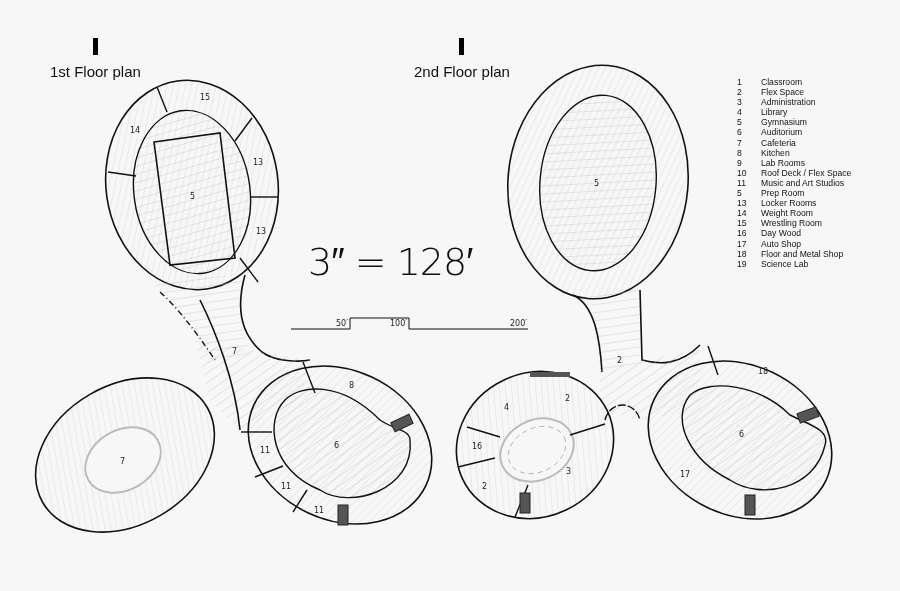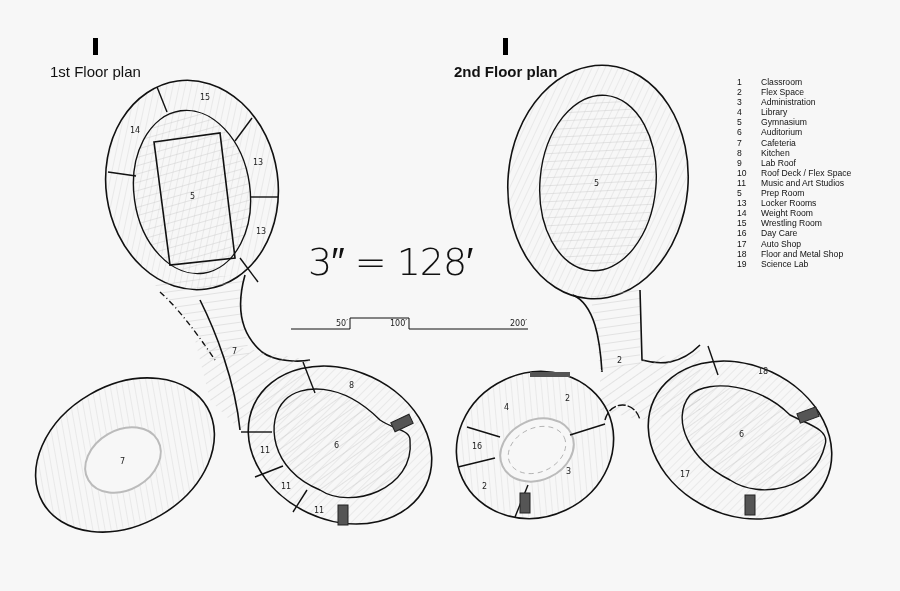--- a/index.html
+++ b/index.html
@@ -1,19 +1,19 @@
 <!DOCTYPE html>
 <html><head>
 <meta charset="utf-8">
 <style>
   html,body{margin:0;padding:0;background:#f7f7f7;}
   body{width:900px;height:591px;position:relative;overflow:hidden;font-family:"Liberation Sans",sans-serif;color:#111;}
   .title{position:absolute;top:38px;font-size:15px;display:flex;align-items:center;gap:8px;flex-direction:column;}
   .title .bar{width:5px;height:17px;background:#000;display:inline-block;}
-  #t1{left:50px;} #t2{left:454px;font-weight:bold;}
+  #t1{left:50px;} #t2{left:414px;}
   svg.plans{position:absolute;left:0;top:0;}
   .scale-text{position:absolute;left:308px;top:240px;font-size:38px;font-family:"DejaVu Sans",sans-serif;font-weight:300;letter-spacing:-1px;}
   .legend{position:absolute;left:737px;top:77px;font-size:8.6px;line-height:10.1px;}
   .legend .row{display:flex;}
   .legend .num{width:24px;}
   .rl{font-size:8px;font-family:"DejaVu Sans",sans-serif;fill:#222;}
   .tick{font-size:8px;font-family:"DejaVu Sans",sans-serif;fill:#222;}
 </style>
 </head>
 <body>
@@ -166,21 +166,21 @@
   <div class="row">
       <span class="num">7</span>
       <span>Cafeteria</span>
     </div>
   <div class="row">
       <span class="num">8</span>
       <span>Kitchen</span>
     </div>
   <div class="row">
       <span class="num">9</span>
-      <span>Lab Roof</span>
+      <span>Lab Rooms</span>
     </div>
   <div class="row">
       <span class="num">10</span>
       <span>Roof Deck / Flex Space</span>
     </div>
   <div class="row">
       <span class="num">11</span>
       <span>Music and Art Studios</span>
     </div>
   <div class="row">
@@ -194,21 +194,21 @@
   <div class="row">
       <span class="num">14</span>
       <span>Weight Room</span>
     </div>
   <div class="row">
       <span class="num">15</span>
       <span>Wrestling Room</span>
     </div>
   <div class="row">
       <span class="num">16</span>
-      <span>Day Care</span>
+      <span>Day Wood</span>
     </div>
   <div class="row">
       <span class="num">17</span>
       <span>Auto Shop</span>
     </div>
   <div class="row">
       <span class="num">18</span>
       <span>Floor and Metal Shop</span>
     </div>
   <div class="row">

